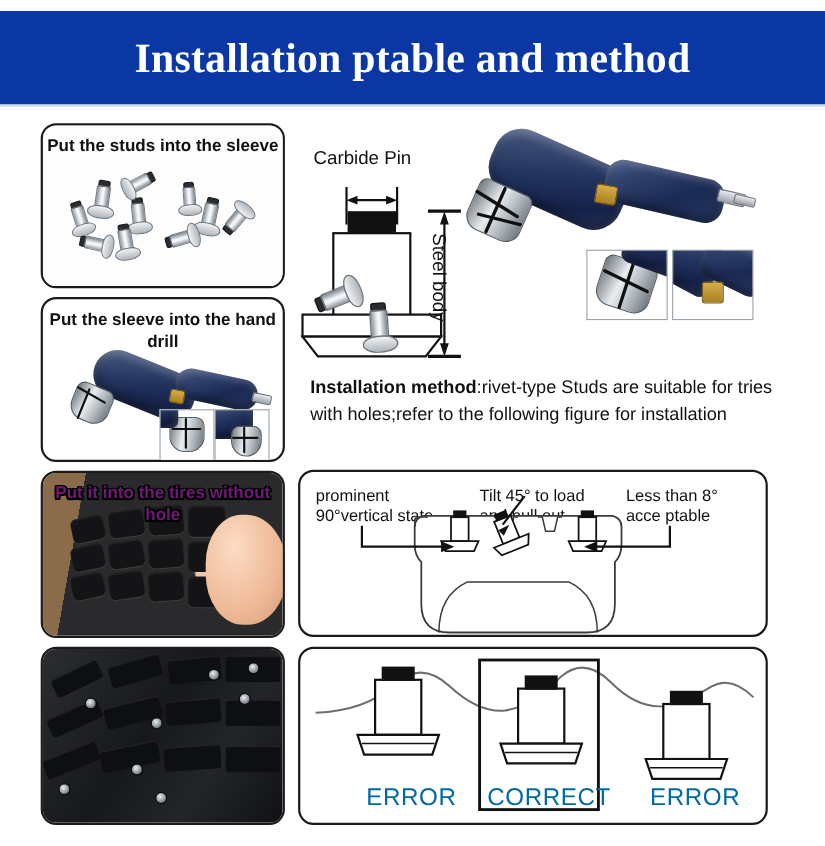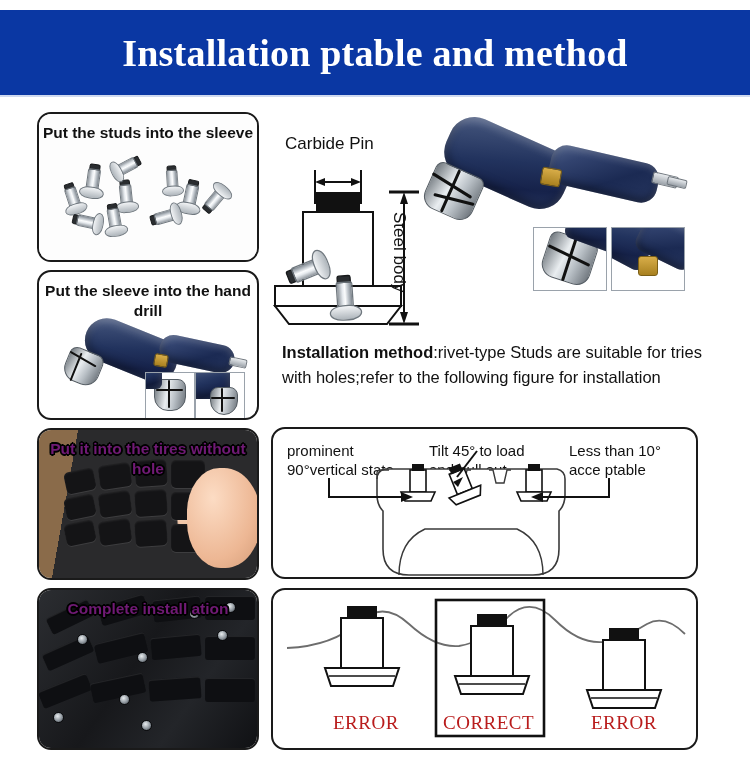--- a/index.html
+++ b/index.html
@@ -93,21 +93,21 @@
 
   .method{position:absolute;left:282px;top:340px;width:420px;
           font-size:16.5px;line-height:25px;color:#111;}
   .method b{font-weight:700;}
 
   
   .svgfill{position:absolute;left:0;top:0;}
 
   .diaglabel{position:absolute;font-size:15px;line-height:19px;color:#111;}
 
-  .errlabel{position:absolute;font-size:19px;letter-spacing:.5px;color:#b91c1c;font-family:Liberation Serif, serif;}
+  .errlabel{position:absolute;font-size:22px;letter-spacing:.5px;color:#0369a1;}
 </style>
 </head>
 <body>
 
 <div class="header">
   <div class="header-title">Installation ptable and method</div>
 </div>
 <div class="header-underline"></div>
 
 <div class="panel lpanel" id="p-studs">
@@ -231,21 +231,20 @@
     <div class="tblock" style="left:166px;top:88px;width:50px;height:24px"></div>
     <div class="spike" style="left:38px;top:44px"></div>
     <div class="spike" style="left:98px;top:62px"></div>
     <div class="spike" style="left:80px;top:104px"></div>
     <div class="spike" style="left:14px;top:122px"></div>
     <div class="spike" style="left:102px;top:130px"></div>
     <div class="spike" style="left:150px;top:18px"></div>
     <div class="spike" style="left:186px;top:12px"></div>
     <div class="spike" style="left:178px;top:40px"></div>
   </div>
-  <div class="cap photo">Complete install ation</div>
 </div>
 
 <div class="panel" id="r-top">
 
   <svg class="svgfill" width="170" height="218" viewBox="0 0 170 218">
 
     <line x1="44" y1="58" x2="44" y2="92" stroke="#111" stroke-width="2"></line>
     <line x1="90" y1="58" x2="90" y2="92" stroke="#111" stroke-width="2"></line>
 
     <line x1="48" y1="70" x2="86" y2="70" stroke="#111" stroke-width="2"></line>
@@ -308,26 +307,26 @@
 
 <div class="method">
   <b>Installation method</b><span>:rivet-type Studs are suitable for tries with holes;refer to the following figure for installation</span>
 </div>
 
 <div class="panel" id="r-mid">
   <div class="diaglabel" style="left:14px;top:12px;">
     <div>prominent</div>
     <div>90°vertical state</div>
   </div>
-  <div class="diaglabel" style="left:156px;top:12px;">
+  <div class="diaglabel" style="left:163px;top:12px;">
     <div>Tilt 45° to load</div>
     <div>and pull out</div>
   </div>
   <div class="diaglabel" style="left:296px;top:12px;">
-    <div>Less than 10°</div>
+    <div>Less than 8°</div>
     <div>acce ptable</div>
   </div>
 
   <svg class="svgfill" width="427" height="152" viewBox="0 0 427 152">
 
     <path d="M110 82 Q104 76 104 66 L104 50 Q104 42 112 40 L284 40 Q292 42 292 50 L292 66 Q292 76 286 82
              L286 120 Q286 146 260 146 L136 146 Q110 146 110 120 Z" fill="#fff" stroke="#3a3a3a" stroke-width="1.6"></path>
 
     <path d="M126 146 Q126 112 152 100 L244 100 Q270 112 270 146" fill="none" stroke="#3a3a3a" stroke-width="1.4"></path>
 

